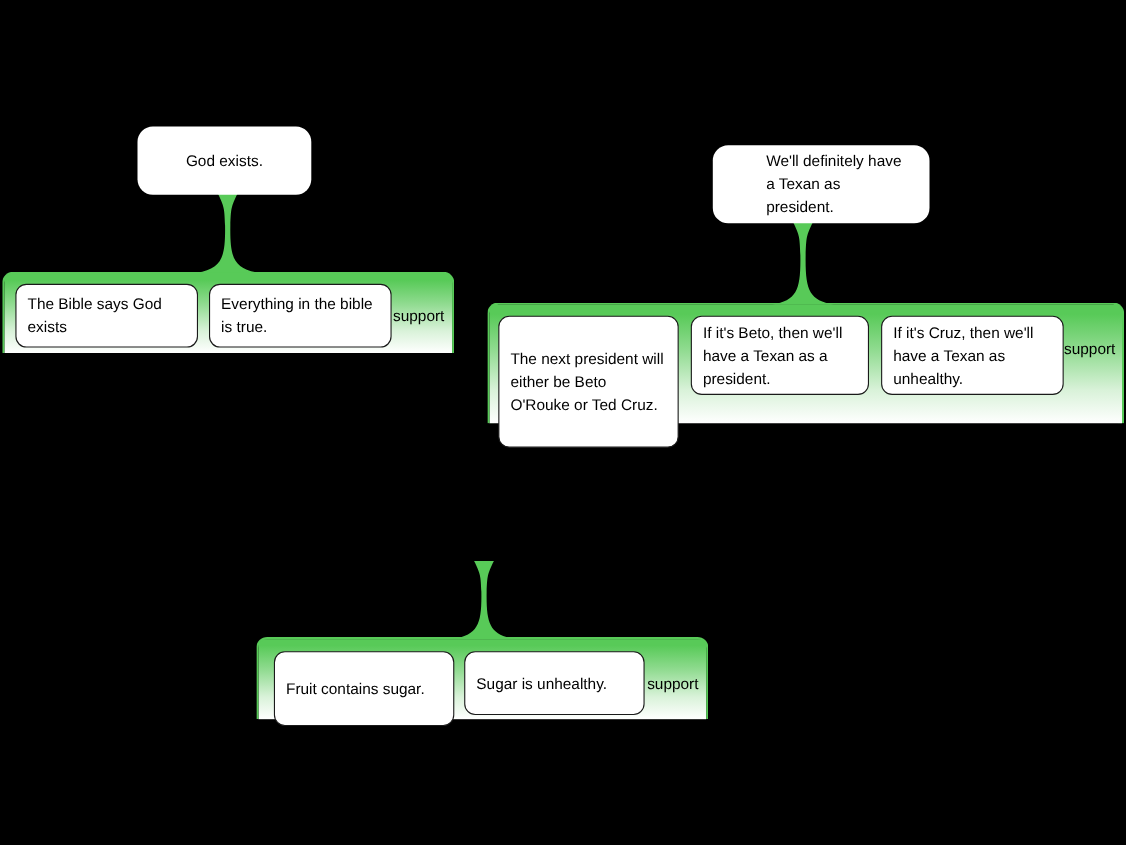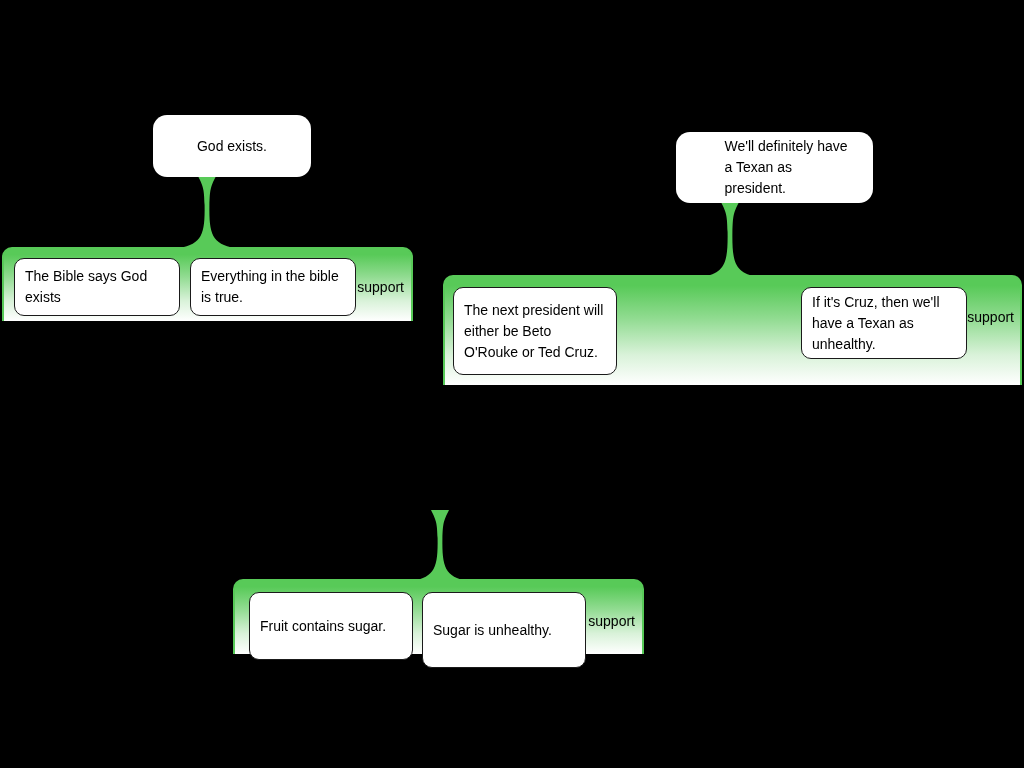--- a/index.html
+++ b/index.html
@@ -22,21 +22,20 @@
     background: #ffffff;
     border-radius: 14px;
     display: flex;
     align-items: center;
     justify-content: center;
     text-align: center;
     font-size: 14px;
     line-height: 21px;
     color: #000000;
     z-index: 3;
-    margin-left: 28px;
   }
   .conclusion .txt {
     display: inline-block;
     text-align: left;
     max-width: 132px;
   }
   .funnel {
     position: absolute;
     z-index: 2;
   }
@@ -102,36 +101,39 @@
   <div class="conclusion" style="left:648px; top:132px; width:165px; height:71px;padding-left:32px;">
     <span class="txt">We'll definitely have a Texan as president.</span>
   </div>
 
   <svg class="funnel" style="left:690px; top:202px;" width="80" height="75" viewBox="0 0 80 75">
     <path d="M31,0 C37,12 37,14 37.6,30 C38,61 35,71 12,75 L68,75 C45,71 42,61 42.4,30 C43,14 43,12 49,0 Z" fill="#58ca58"></path>
   </svg>
 
   <div class="group" style="left:443px; top:275px; width:579px; height:110px;">
     <span class="support-label" style="top:12px; right:6px;">support</span>
-    <div class="premise" style="left:8px; top:10px; width:164px; height:88px;">
+    <div class="premise" style="left:8px; top:10px; width:164px; height:120px;">
       <span>The next president will either be Beto O'Rouke or Ted Cruz.</span>
+    </div>
+    <div class="premise" style="left:183px; top:10px; width:162px; height:72px;">
+      <span>If it's Beto, then we'll have a Texan as a president.</span>
     </div>
     <div class="premise" style="left:356px; top:10px; width:166px; height:72px;">
       <span>If it's Cruz, then we'll have a Texan as unhealthy.</span>
     </div>
   </div>
 
 
   <svg class="funnel" style="left:400px; top:510px;" width="80" height="71" viewBox="0 0 80 71">
     <path d="M31,0 C37,12 37,14 37.6,28 C38,57 35,67 12,71 L68,71 C45,67 42,57 42.4,28 C43,14 43,12 49,0 Z" fill="#58ca58"></path>
   </svg>
 
   <div class="group" style="left:233px; top:579px; width:411px; height:75px;">
     <span class="support-label" style="top:12px; right:7px;">support</span>
     <div class="premise" style="left:14px; top:11px; width:164px; height:68px;">
       <span>Fruit contains sugar.</span>
     </div>
-    <div class="premise" style="left:187px; top:11px; width:164px; height:76px;">
+    <div class="premise" style="left:187px; top:11px; width:164px; height:58px;">
       <span>Sugar is unhealthy.</span>
     </div>
   </div>
 
 </div>
 
 </body></html>

